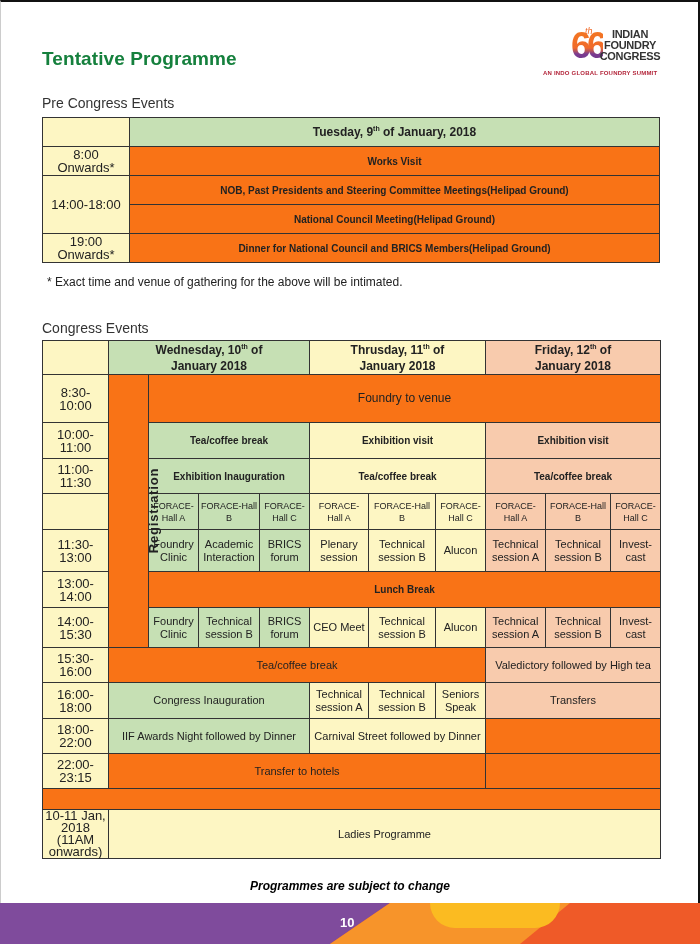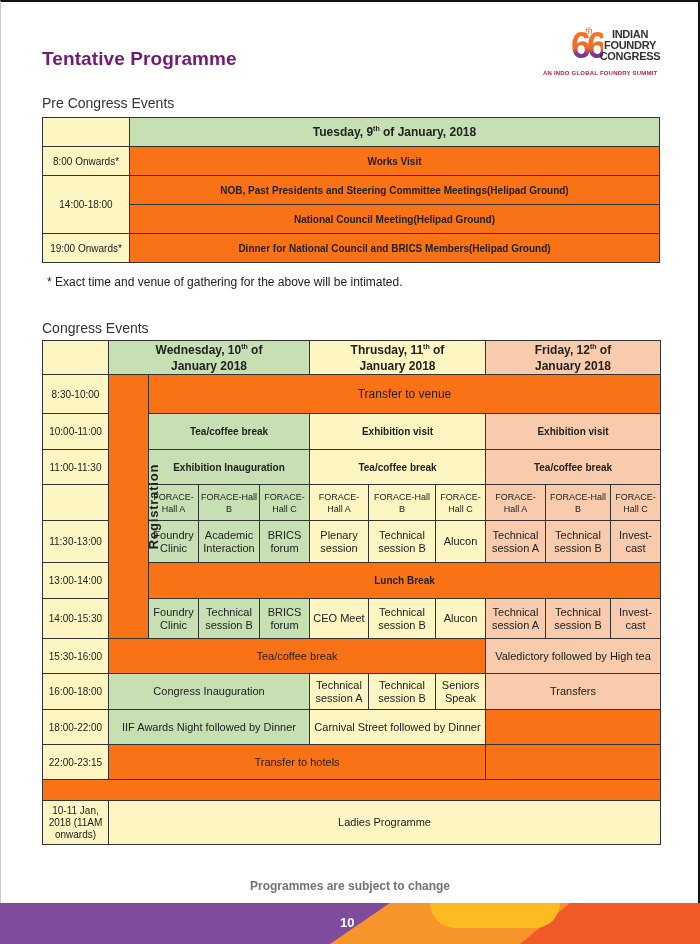--- a/index.html
+++ b/index.html
@@ -1,20 +1,20 @@
 <!DOCTYPE html>
 <html><head>
 <meta charset="utf-8">
 <style>
   * { box-sizing: border-box; margin: 0; padding: 0; }
   html, body { width: 700px; height: 944px; background: #ffffff; overflow: hidden; }
   body { position: relative; font-family: "Liberation Sans", sans-serif; color: #222; }
   .page-border { position: absolute; left: 0; top: 0; width: 700px; height: 944px; border-top: 2px solid #111; border-right: 2px solid #111; border-left: 1px solid #ccc; pointer-events: none; }
 
-  .page-title { position: absolute; left: 42px; top: 48px; font-size: 19px; font-weight: bold; color: #701a75; letter-spacing: 0.1px; }
+  .page-title { position: absolute; left: 42px; top: 48px; font-size: 19px; font-weight: bold; color: #15803d; letter-spacing: 0.1px; }
 
   .logo { position: absolute; left: 543px; top: 26px; width: 120px; height: 56px; }
   .logo .num { position: absolute; left: 0; top: 0; font-size: 36px; font-weight: bold; line-height: 40px; letter-spacing: -4px;
     background: linear-gradient(180deg, #f47b20 0%, #f06a2a 55%, #7a3c92 70%, #6b2f85 100%);
     -webkit-background-clip: text; background-clip: text; color: transparent; margin-left: 28px; }
   .logo .th { position: absolute; left: 42px; top: 0px; font-size: 9px; font-style: italic; color: #f06a2a; }
   .logo .name { position: absolute; left: 56px; top: 3px; font-size: 11px; font-weight: bold; line-height: 11px; color: #333; text-align: center; width: 62px; letter-spacing: -0.3px; }
   .logo .tag { position: absolute; left: 0; top: 44px; width: 120px; font-size: 6px; font-weight: bold; color: #b3253a; letter-spacing: 0.2px; white-space: nowrap; }
 
   .section-title { position: absolute; left: 42px; font-size: 14px; color: #333; }
@@ -31,27 +31,27 @@
   #pre-table .hdr { font-size: 12px; font-weight: bold; height: 28px; }
 
   #cong-table { left: 42px; top: 340px; width: 618px; }
 
   .y { background: #fdf6c3; }
   .g { background: #c6e0b4; }
   .o { background: #f8cbad; }
   .w { background: #f97316; }
   .b { font-weight: bold; }
   .dh { font-size: 12px; font-weight: bold; line-height: 16px; }
-  .time { font-size: 10px; margin-top: 40px; }
+  .time { font-size: 13px; margin-top: 40px; }
   .big { font-size: 11px; }
   sup { font-size: 7px; vertical-align: super; line-height: 0; }
   .small { font-size: 9px; line-height: 12px; }
   .reg-text { display: inline-block; transform: rotate(-90deg); font-size: 13px; font-weight: bold; letter-spacing: 0.8px; white-space: nowrap; }
 
-  .footer-note { position: absolute; left: 0; width: 700px; top: 879px; text-align: center; font-size: 12px; font-weight: bold; color: #737373; }
+  .footer-note { position: absolute; left: 0; width: 700px; top: 879px; text-align: center; font-size: 12px; font-style: italic; font-weight: bold; color: #000000; }
 
   .band { position: absolute; left: 0; top: 903px; width: 700px; height: 41px; overflow: hidden; background: #ef5a28; }
   .band .purple { position: absolute; left: 0; top: 0; width: 420px; height: 41px; background: #7f4b9c; clip-path: polygon(0 0, 390px 0, 330px 41px, 0 41px); }
   .band .orange1 { position: absolute; left: 320px; top: 0; width: 250px; height: 41px; background: #f7942a; clip-path: polygon(70px 0, 250px 0, 200px 41px, 10px 41px); }
   .band .yellow { position: absolute; left: 430px; top: 0; width: 130px; height: 25px; background: #fbbb21; border-radius: 0 0 60px 60px; }
   .band .pgnum { position: absolute; left: 340px; top: 12px; font-size: 13px; font-weight: bold; color: #ffffff; }
 </style>
 </head>
 <body>
 
@@ -120,24 +120,24 @@
   </colgroup>
 
   <tbody>
       <tr style="height:34px">
     <td class="y"></td>
     <td class="g dh" colspan="4"><span>Wednesday, 10</span><sup>th</sup><span> of</span><br><span>January 2018</span></td>
     <td class="y dh" colspan="3"><span>Thrusday, 11</span><sup>th</sup><span> of</span><br><span>January 2018</span></td>
     <td class="o dh" colspan="3"><span>Friday, 12</span><sup>th</sup><span> of</span><br><span>January 2018</span></td>
   </tr>
 
-  <tr style="height:39px">
+  <tr style="height:48px">
     <td class="y time">8:30-10:00</td>
     <td class="w" rowspan="7"><span class="reg-text">Registration</span></td>
-    <td class="w" colspan="9" style="font-size:12px">Transfer to venue</td>
+    <td class="w" colspan="9" style="font-size:12px">Foundry to venue</td>
   </tr>
 
   <tr style="height:36px">
     <td class="y time">10:00-11:00</td>
     <td class="g b" colspan="3">Tea/coffee break</td>
     <td class="y b" colspan="3">Exhibition visit</td>
     <td class="o b" colspan="3">Exhibition visit</td>
   </tr>
 
   <tr style="height:35px">

